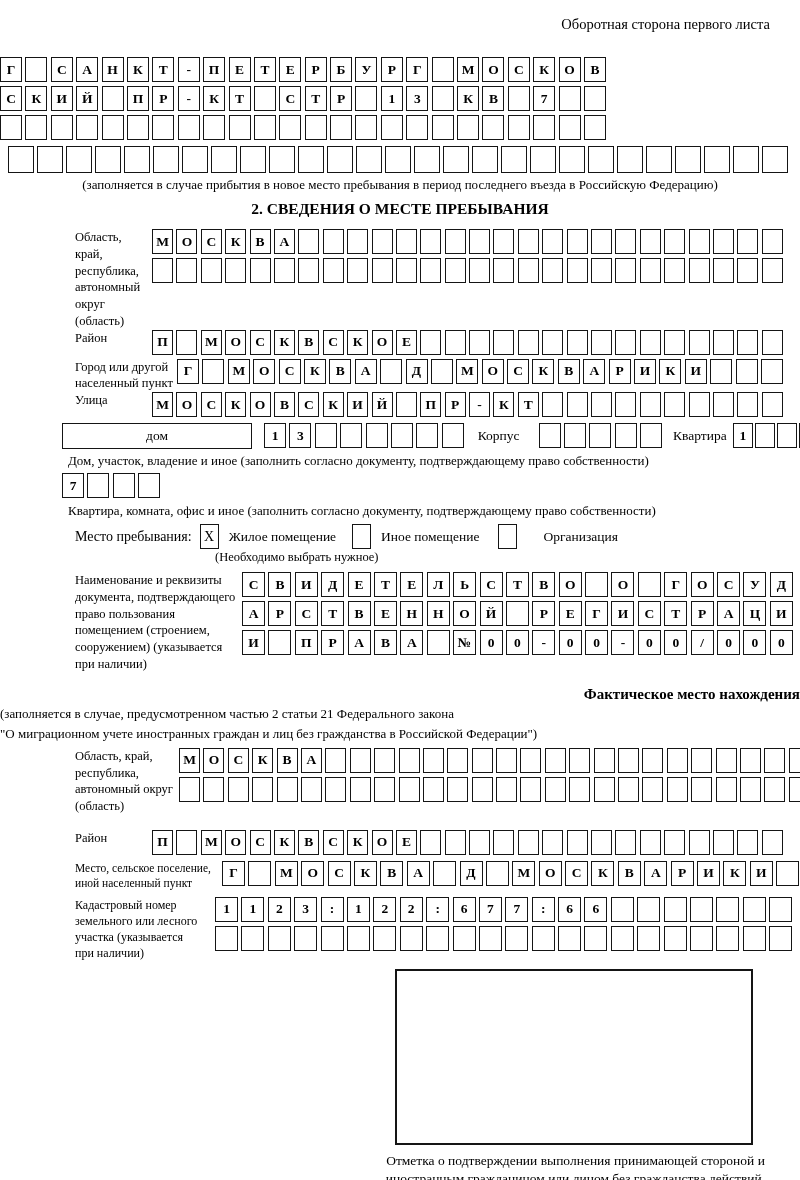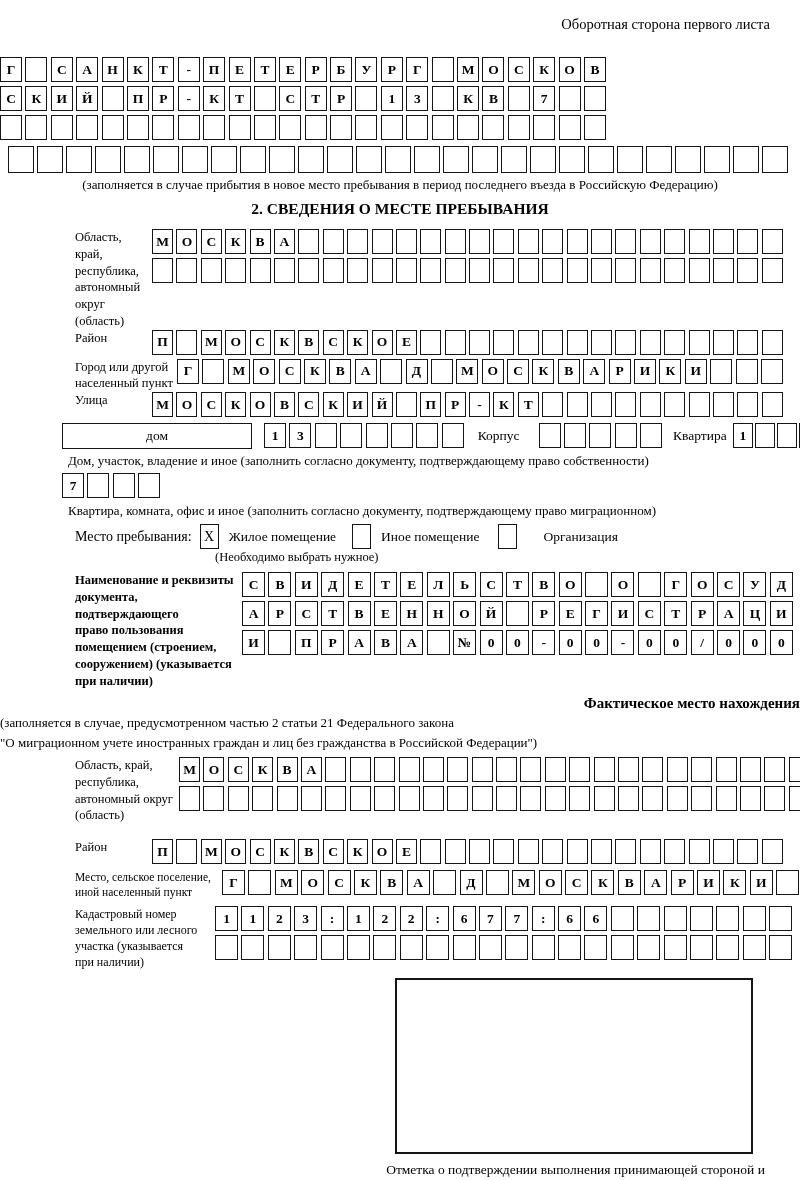--- a/index.html
+++ b/index.html
@@ -23,21 +23,21 @@
   .cell:last-child{margin-right:0;}
   .c22 .cell{width:22px;}
   .c26 .cell{width:26px;height:27px;margin-right:3px;}
   .c21 .cell{width:21px;}
   .c23 .cell{width:23px;}
   .c24 .cell{width:22px;}
   
   .w-top{width:103px;}
   .w-reg{width:77px;}
   .w-city1{width:102px;}
-  .w-doc{width:167px;font-weight:bold;}
+  .w-doc{width:167px;}
   .w-reg2{width:104px;}
   .w-city2{width:147px;font-size:11.5px;}
   .w-kad{width:140px;font-size:12px;}
   .top-block{margin-top:24px;}
   .fullrow{margin-left:8px;margin-top:2px;}
   .note-center{text-align:center;font-size:13px;margin-top:2px;}
   .sec-title{text-align:center;font-weight:bold;font-size:15.5px;margin-top:7px;}
   .f-region{margin-top:11px;min-height:74px;}
   .f-district{min-height:29px;}
   .f-city{min-height:30px;}
@@ -393,21 +393,21 @@
   <div class="small-note">Дом, участок, владение и иное (заполнить согласно документу, подтверждающему право собственности)</div>
 
   <div class="flat-line">
     <div class="cells c24">
         <span class="cell">7</span>
         <span class="cell"></span>
         <span class="cell"></span>
         <span class="cell"></span>
       </div>
   </div>
-  <div class="small-note">Квартира, комната, офис и иное (заполнить согласно документу, подтверждающему право миграционном)</div>
+  <div class="small-note">Квартира, комната, офис и иное (заполнить согласно документу, подтверждающему право собственности)</div>
 
   <div class="stay-line">
     <div class="stay-lbl">Место пребывания:</div>
     <div class="chk">X</div>
     <div class="opt-lbl">Жилое помещение</div>
     <div class="chk gap1"></div>
     <div class="opt-lbl">Иное помещение</div>
     <div class="chk gap2"></div>
     <div class="opt-lbl gap3">Организация</div>
   </div>

